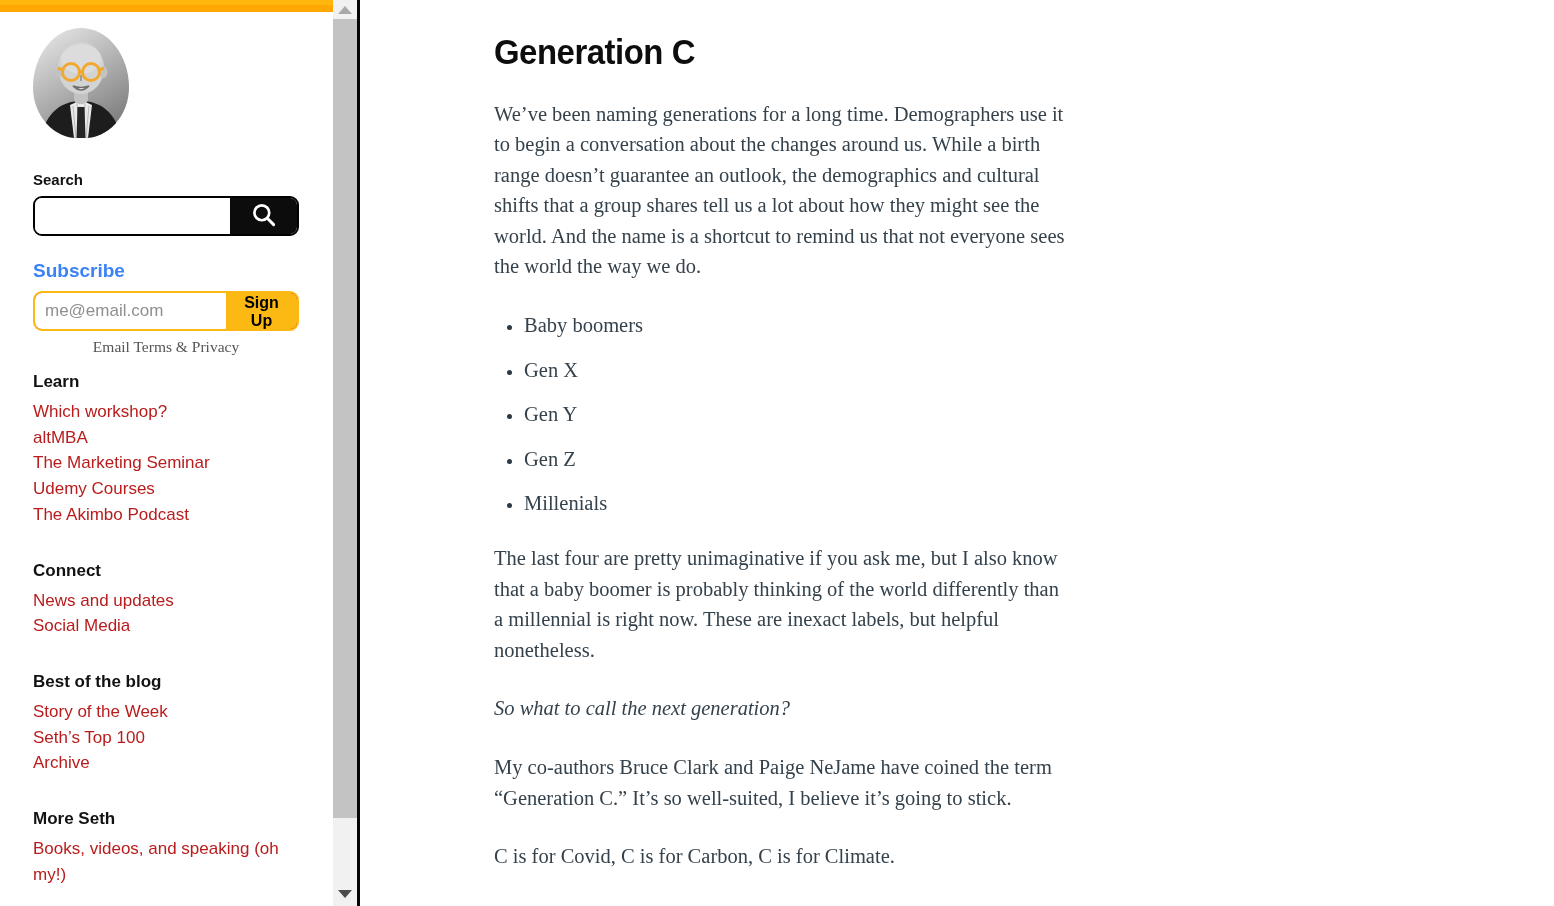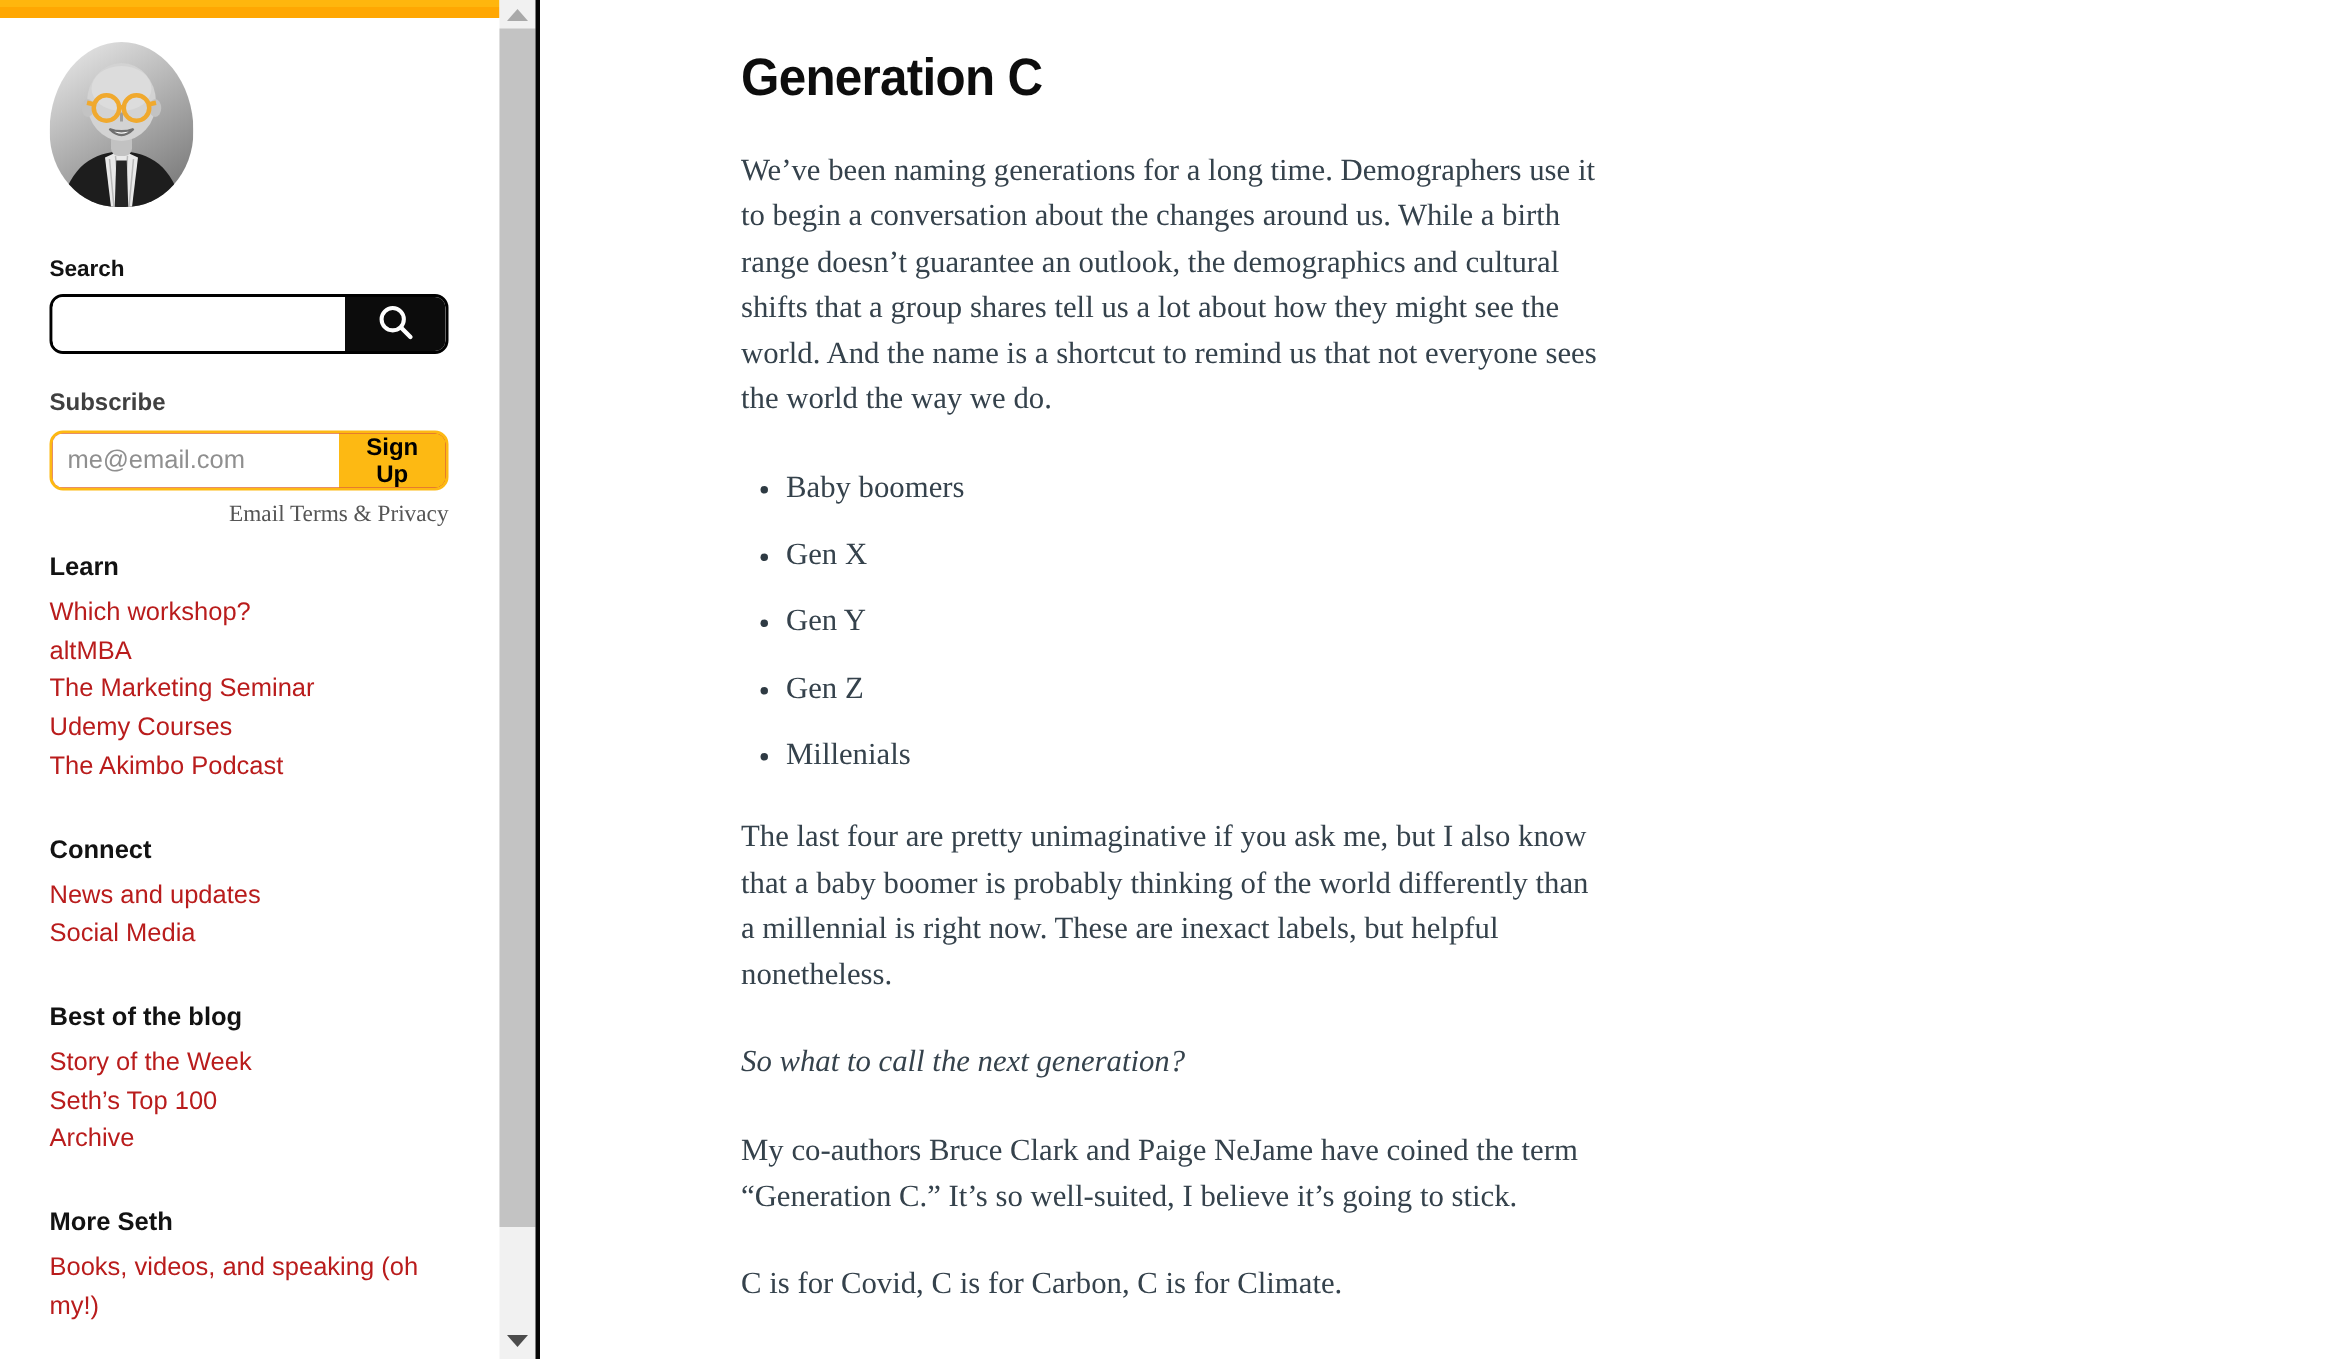--- a/index.html
+++ b/index.html
@@ -21,29 +21,29 @@
   .logo { font-weight:900; font-size:37px; letter-spacing:0.5px; color:#181818;
     white-space:nowrap; transform:scale(0.70,1.08); transform-origin:left center;
     cursor:pointer; text-decoration:none; display:inline-block; }
   .side-heading { margin-top:33px; font-size:15px; font-weight:700; color:#121212; }
   .search-box { margin-top:8px; display:flex; height:40px; border:2px solid #000;
     border-radius:9px; overflow:hidden; background:#fff; }
   .search-input { flex:1; min-width:0; border:none; outline:none; font-size:17px;
     padding:0 10px; font-family:"Liberation Sans",sans-serif; }
   .search-btn { width:67px; flex:none; background:#0c0c0c; border:none; cursor:pointer;
     display:flex; align-items:center; justify-content:center; }
-  .sub-heading { margin-top:24px; font-size:16px; font-weight:700; color:#404040; }
+  .sub-heading { margin-top:24px; font-size:19px; font-weight:700; color:#3b82f6; }
   .subscribe-box { margin-top:9px; display:flex; height:40px; border:2px solid #fdb913;
     border-radius:9px; overflow:hidden; background:#be185d; }
   .email-input { flex:1; min-width:0; border:none; outline:none; font-size:17px;
     padding:0 10px; color:#333; font-family:"Liberation Sans",sans-serif; }
   .email-input::placeholder { color:#8f8f8f; }
   .signup-btn { width:71px; flex:none; background:#fdb913; border:none; cursor:pointer;
     font-weight:700; font-size:16px; color:#000; font-family:"Liberation Sans",sans-serif; }
-  .terms { margin-top:7px; text-align:right; font-family:"Liberation Serif", serif;
+  .terms { margin-top:7px; text-align:center; font-family:"Liberation Serif", serif;
     font-size:15.5px; color:#555; text-decoration:none; display:block; cursor:pointer; }
   .section-title { font-size:17px; font-weight:700; color:#121212; margin:33px 0 7px 0; }
   .section-title.first { margin-top:16px; }
   .side-link { display:block; font-size:17px; color:#b91c1c; line-height:25.7px;
     text-decoration:none; cursor:pointer; }
   
   .sb { position:absolute; left:333px; top:0; width:24px; height:906px; background:#f1f1f1; }
   .sb-up, .sb-down { position:absolute; left:0; width:24px; height:18px;
     display:flex; align-items:center; justify-content:center; cursor:pointer; }
   .sb-up { top:1px; }

